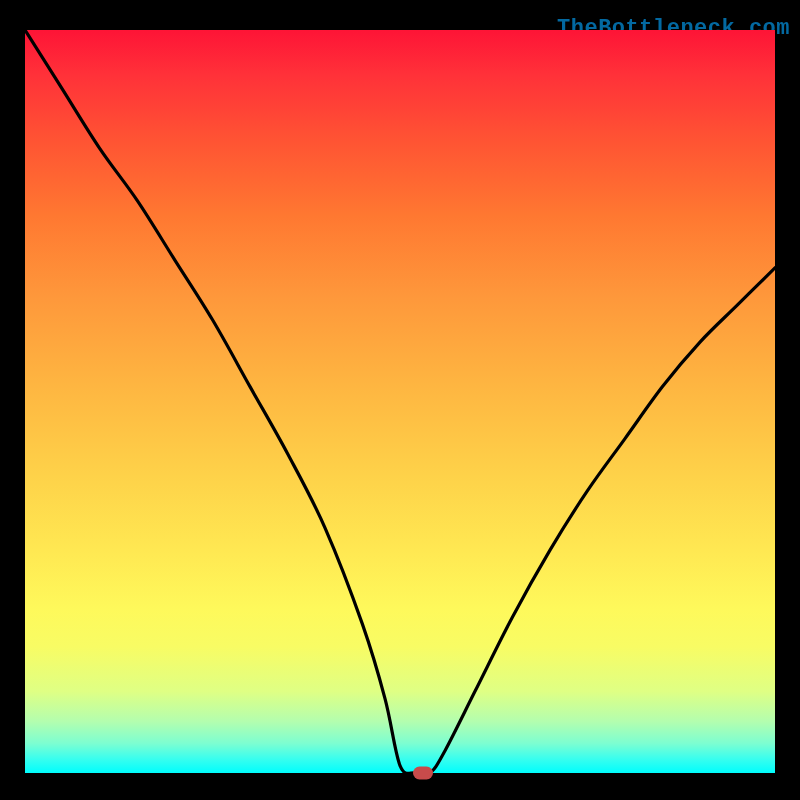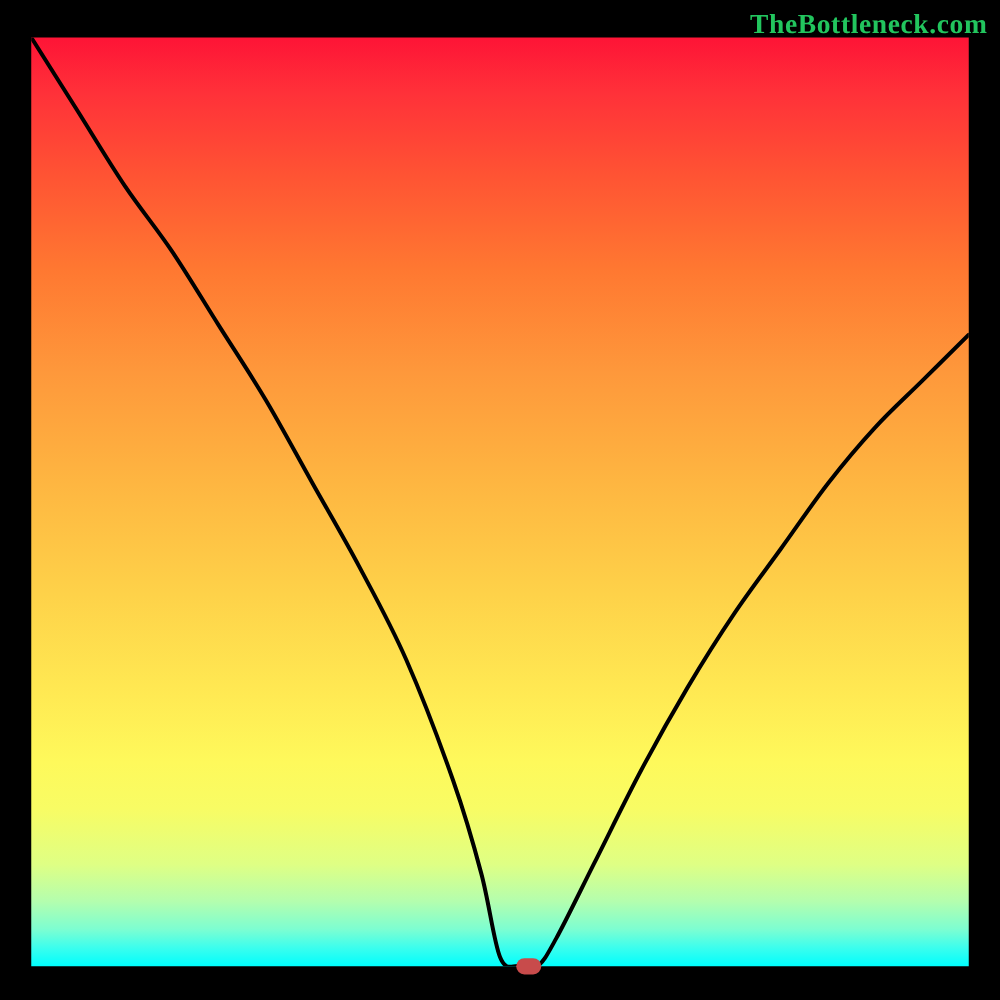--- a/index.html
+++ b/index.html
@@ -1,17 +1,17 @@
 <!DOCTYPE html>
 <html><head>
 <meta charset="utf-8">
 <style>
 html,body{margin:0;padding:0;width:800px;height:800px;background:#000;overflow:hidden}
 .wrap{position:relative;width:800px;height:800px;background:#000}
-.watermark{position:absolute;top:6px;right:10px;font-family:Liberation Serif, serif;font-size:22px;font-weight:bold;color:#22c55e;letter-spacing:.5px}
+.watermark{position:absolute;top:16px;right:10px;font-family:Liberation Mono, monospace;font-size:22px;font-weight:bold;color:#0369a1;letter-spacing:.5px}
 .plot{position:absolute;left:25px;top:30px;width:750px;height:743px;
   background:linear-gradient(to bottom,
     #fe1436 0%,
     #ff3139 6%,
     #ff5433 15%,
     #ff7831 25%,
     #fe983b 36%,
     #feb641 48%,
     #fed249 60%,
     #ffe852 70%,

